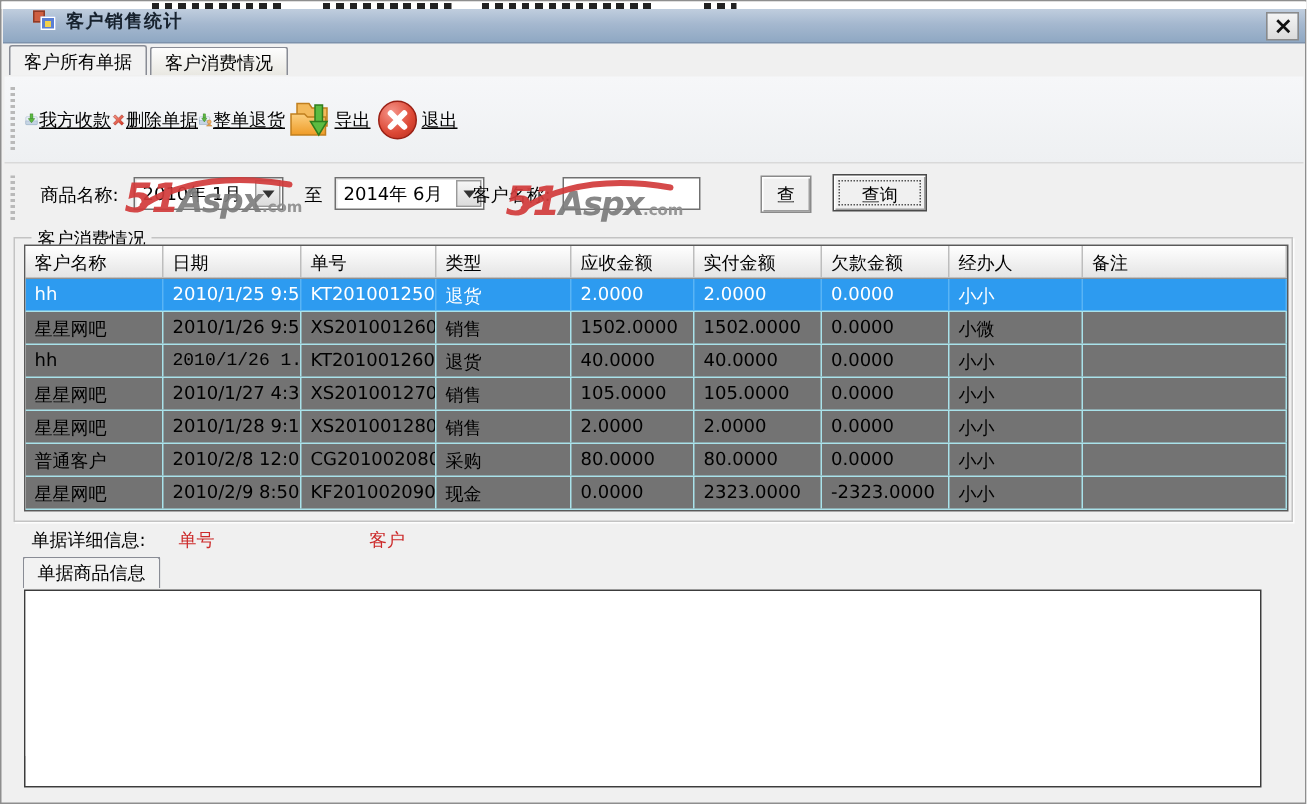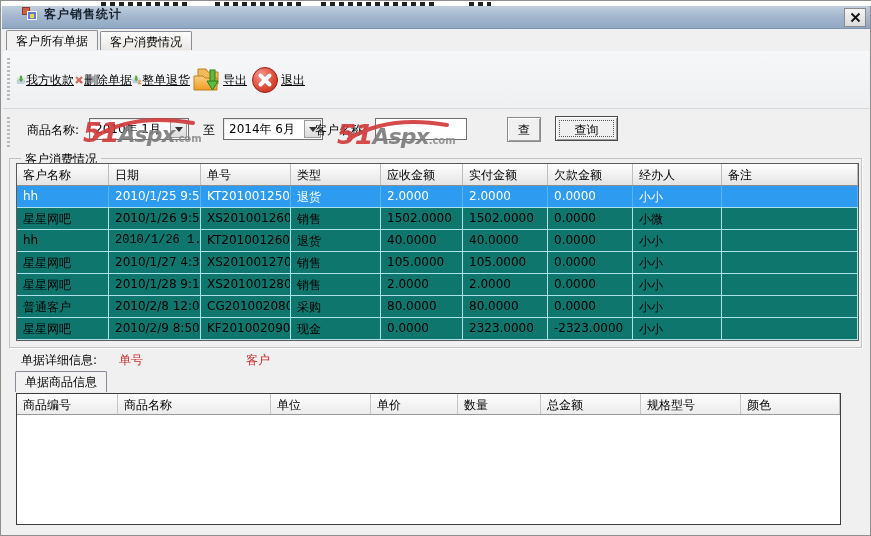--- a/index.html
+++ b/index.html
@@ -54,21 +54,21 @@
   .win-btn.default { border:1px solid #4a4a4a; outline:1px dotted #555; outline-offset:-5px; }
 
   
   .groupbox { position:absolute; left:8px; top:157px; width:853px; height:190px; border:1px solid #c3c3c3;
     box-shadow:1px 1px 0 #fdfdfd; }
   .group-title { position:absolute; left:11px; top:-8px; background:#f0f0f0; padding:0 4px; white-space:nowrap; }
   .table1 { position:absolute; left:15px; top:162px; width:843px; height:178px; background:#fff; border:1px solid #5a5a5a; overflow:hidden; }
   .thead { display:flex; height:22px; background:linear-gradient(#ffffff,#e4e4e4); border-bottom:1px solid #8f8f8f; }
   .thead .cell { border-right:1px solid #bdbdbd; color:#000; }
   .cell { padding:3px 0 0 6px; white-space:nowrap; overflow:hidden; flex-shrink:0; }
-  .trow { display:flex; height:22px; border-bottom:1px solid #a9e2ea; background:#0f766e; }
+  .trow { display:flex; height:22px; border-bottom:1px solid #a9e2ea; background:#737373; }
   .trow .cell { border-right:1px solid #a9e2ea; }
   .trow.selected { background:#2d9bf0; color:#fff; }
   .trow.selected .cell { border-right-color:#59b4f5; }
 
   
   .detailrow { position:absolute; left:0; top:351px; width:868px; height:18px; }
   .detail-label { position:absolute; left:20px; }
   .red { color:#cc2a2a; }
   .tab2 { position:absolute; left:14px; top:370px; height:21px; padding:2px 9px 0; border:1px solid #898c95; border-bottom:none;
     border-radius:2px 2px 0 0; background:#f2f2f2; white-space:nowrap; z-index:2; }
@@ -306,30 +306,20 @@
 
   <div class="detailrow">
     <span class="detail-label">单据详细信息:</span>
     <span class="detail-label red" style="left:118px;">单号</span>
     <span class="detail-label red" style="left:245px;">客户</span>
   </div>
 
   <span class="tab2">单据商品信息</span>
 
   <div class="table2">
-    <div class="thead2">
-        <div class="cell" style="width: 101px;">商品编号</div>
-        <div class="cell" style="width: 153px;">商品名称</div>
-        <div class="cell" style="width: 100px;">单位</div>
-        <div class="cell" style="width: 87px;">单价</div>
-        <div class="cell" style="width: 83px;">数量</div>
-        <div class="cell" style="width: 100px;">总金额</div>
-        <div class="cell" style="width: 100px;">规格型号</div>
-        <div class="cell" style="width: 99px;">颜色</div>
-      </div>
     <div style="height:110px;background:#fff;"></div>
   </div>
 
   <div class="watermark" style="left:82px;top:116px;">
     <span class="wm-51">51</span><span class="wm-aspx">Aspx</span><span class="wm-com">.com</span>
     <svg class="wm-swoosh" width="120" height="34" viewBox="0 0 120 34">
       <path d="M2 26 Q40 2 100 12" stroke="#d23b3b" stroke-width="4" fill="none" stroke-linecap="round"></path>
     </svg>
   </div>
   <div class="watermark" style="left:336px;top:118px;">

